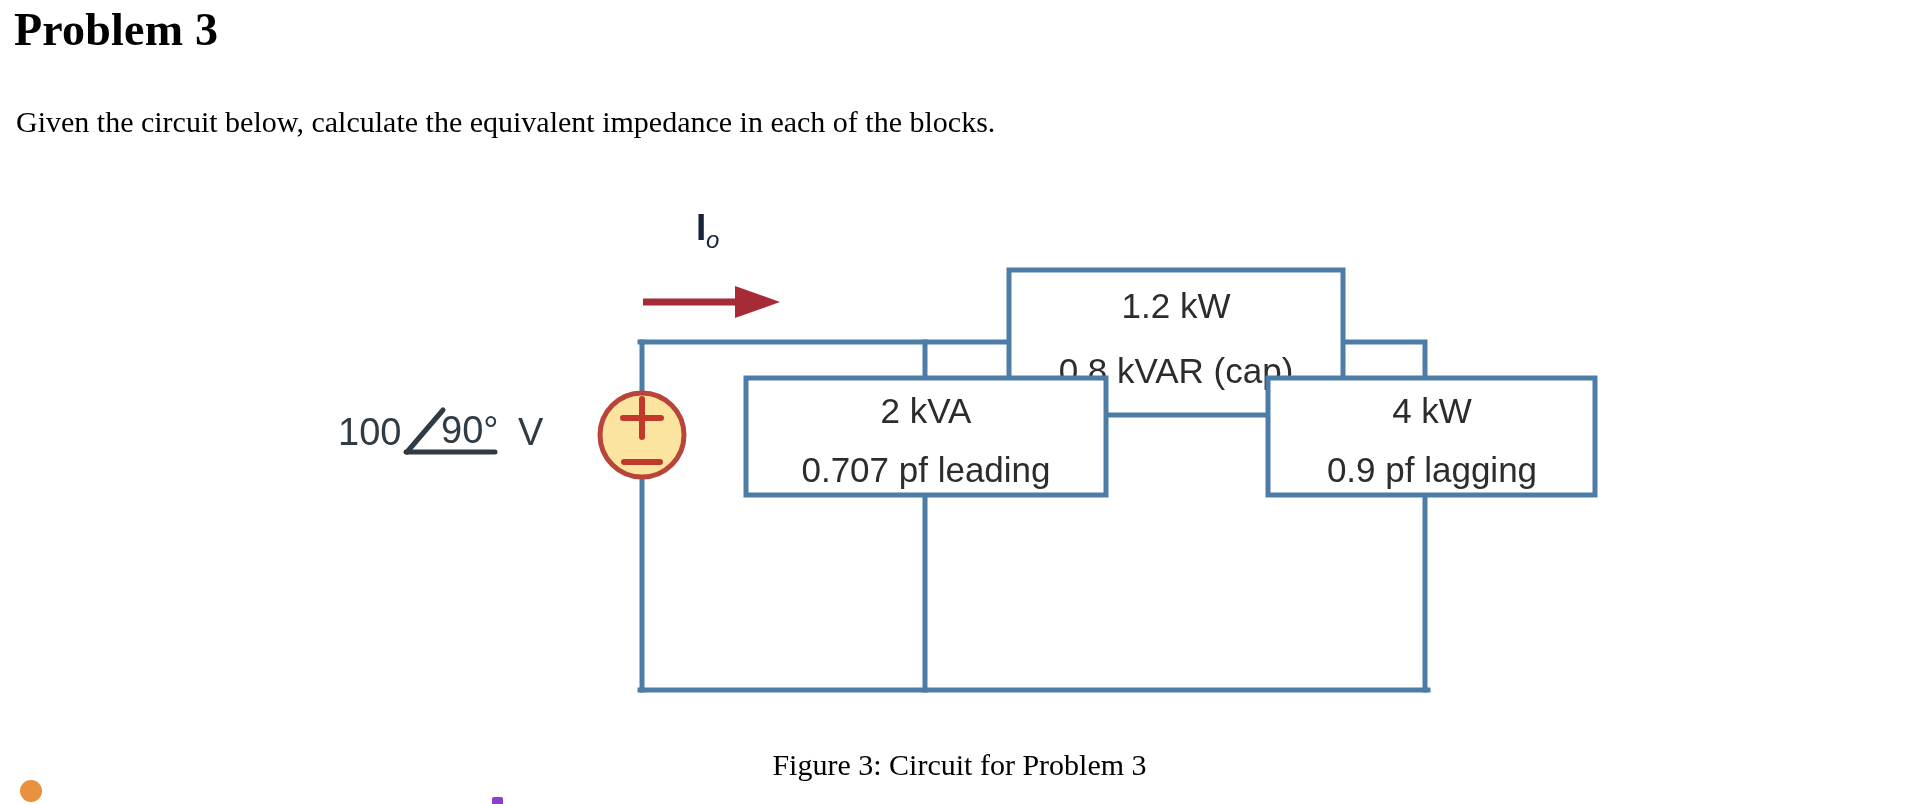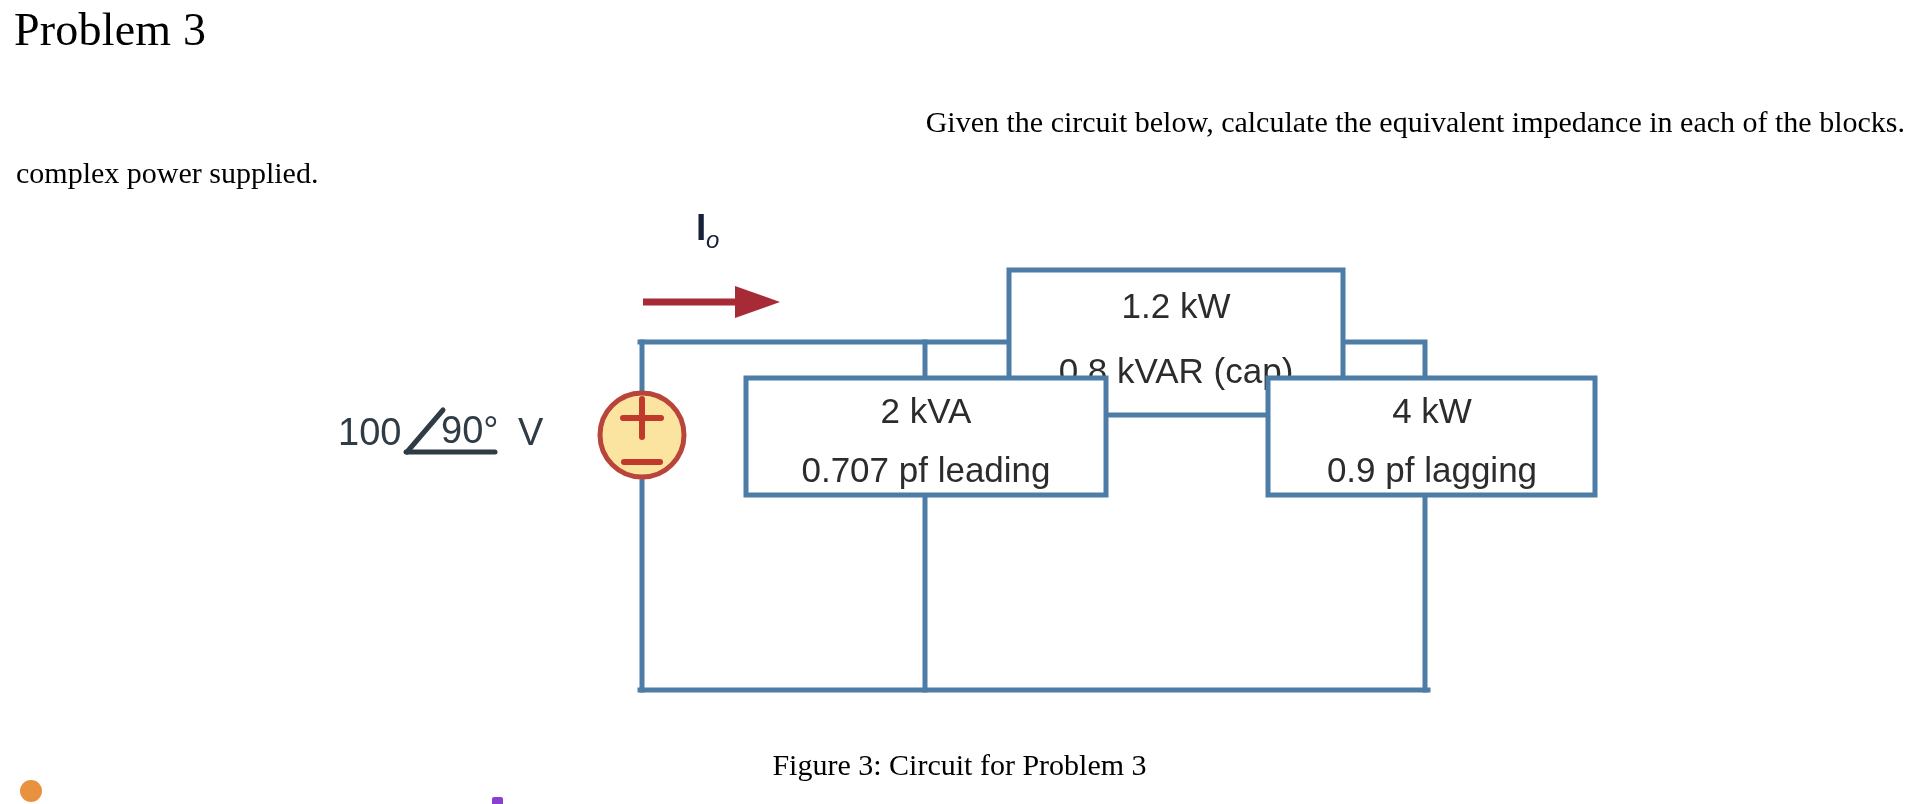--- a/index.html
+++ b/index.html
@@ -15,21 +15,21 @@
     font-family: "Liberation Serif", serif;
     color: #000000;
   }
 
   
   #page-title {
     position: absolute;
     left: 14px;
     top: 2px;
     font-family: "Liberation Serif", serif;
-    font-weight: 400;
+    font-weight: 700;
     font-size: 46px;
     line-height: 56px;
     letter-spacing: 0.2px;
     color: #000;
   }
 
   #problem-body {
     position: absolute;
     left: 16px;
     top: 96px;
@@ -38,21 +38,21 @@
     font-size: 30px;
     line-height: 51px;
     color: #000;
   }
   #problem-body .line {
     display: block;
     white-space: nowrap;
   }
   #problem-body .line.justified {
     display: flex;
-    justify-content: flex-end;
+    justify-content: space-between;
     width: 1889px;
   }
   .math-i {
     font-style: italic;
     font-family: "Liberation Serif", serif;
   }
   .math-sub {
     font-style: italic;
     font-size: 0.66em;
     vertical-align: -0.28em;
@@ -132,21 +132,20 @@
 </style>
 </head>
 <body>
 
 <div id="page-title">Problem 3</div>
 
 <div id="problem-body">
   <span class="line justified">
     <span>Given the circuit below, calculate the equivalent impedance in each of the blocks.</span>
   </span>
-  <span class="line">complex power supplied.</span>
 </div>
 
 <div id="circuit-figure">
   <svg id="circuit-svg" width="1919" height="540" viewBox="0 0 1919 540">
 
     <g fill="none" stroke="#4d7ca6" stroke-width="5" stroke-linecap="square">
 
       <path d="M 642,152 L 642,222"></path>
       <path d="M 642,268 L 642,500"></path>
 

